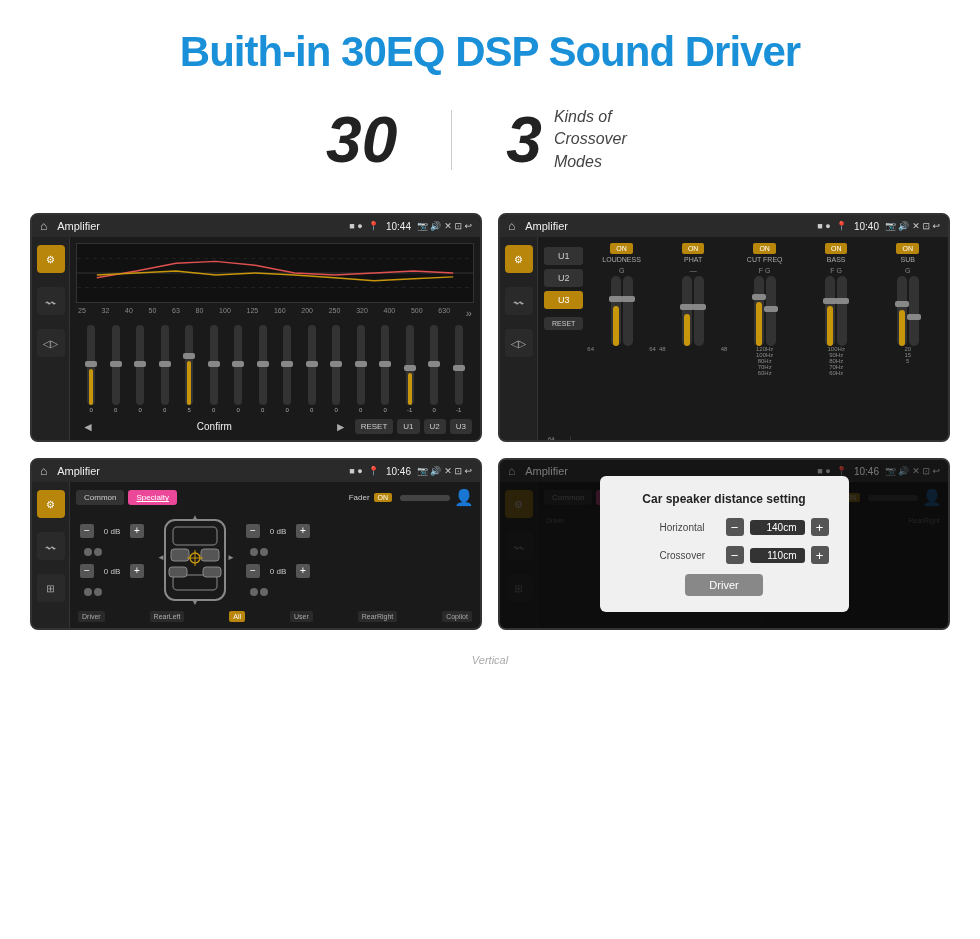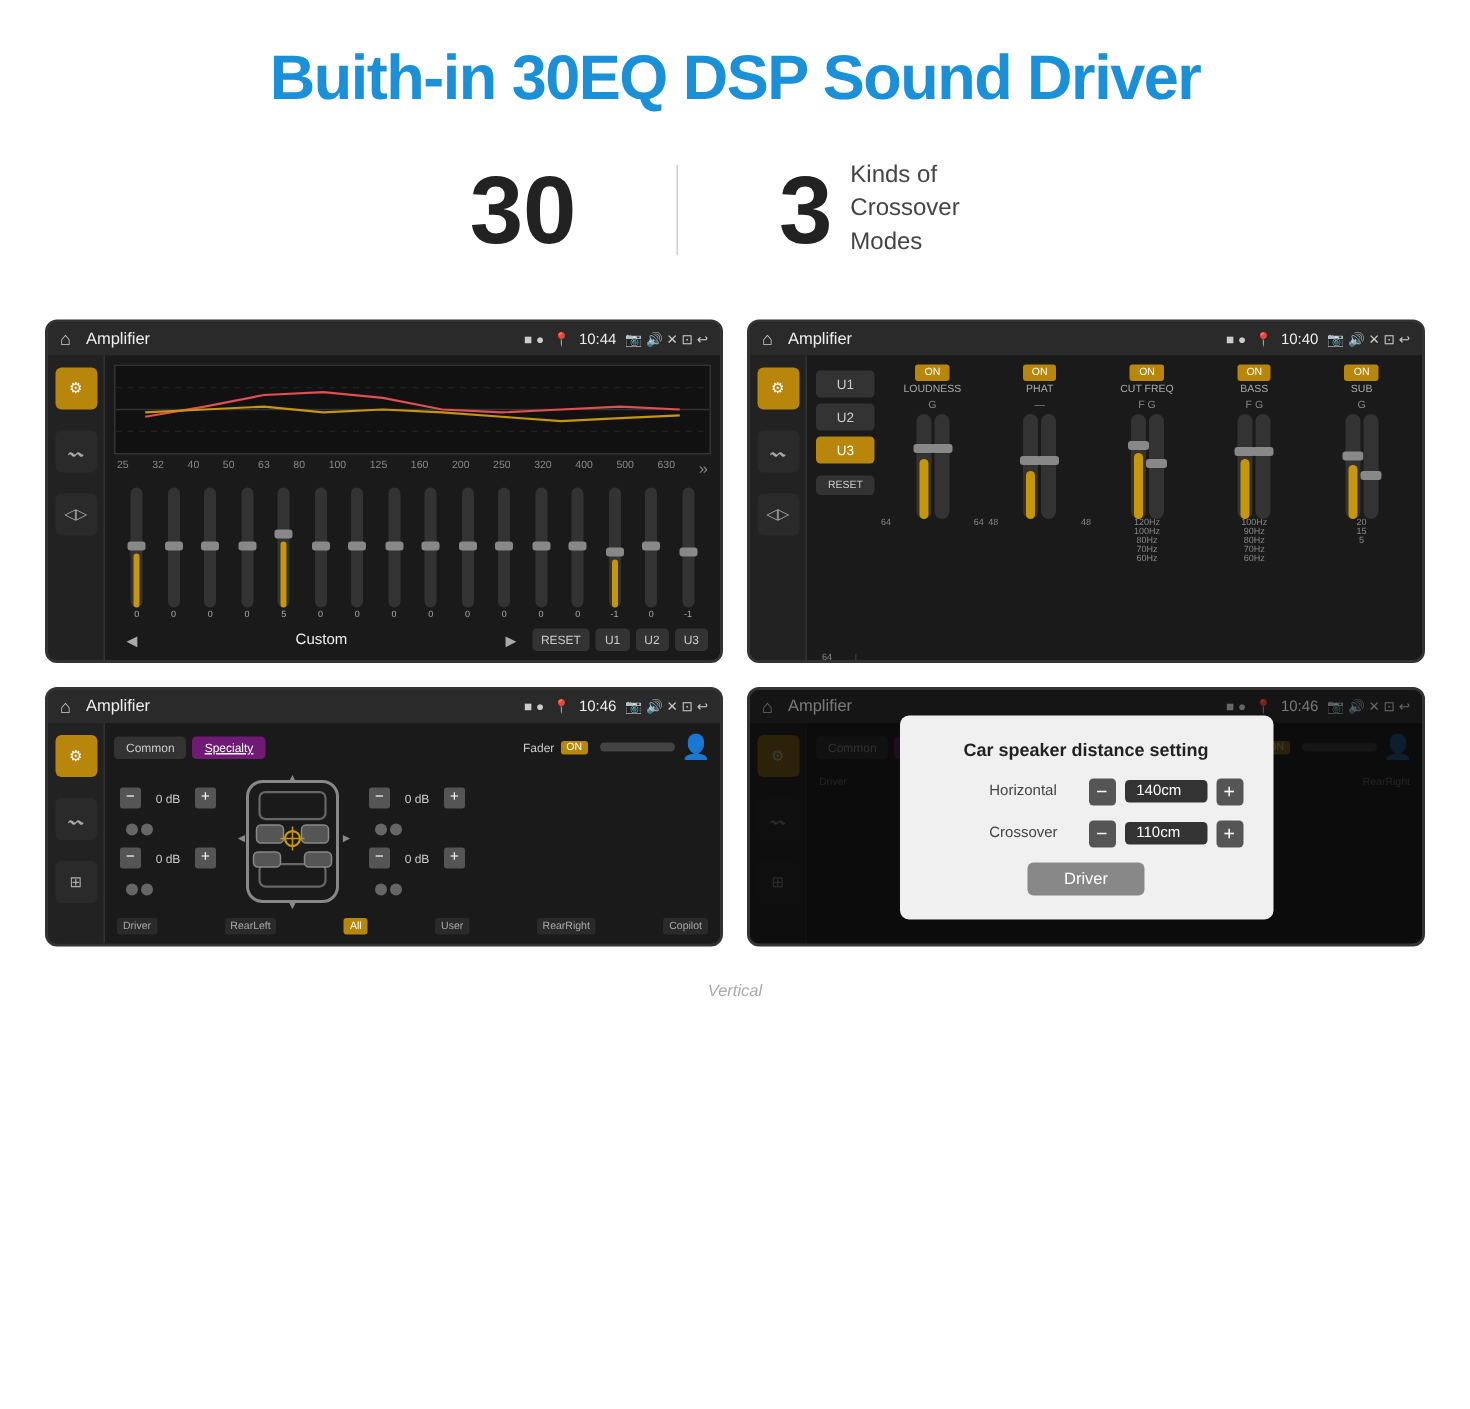--- a/index.html
+++ b/index.html
@@ -16,22 +16,23 @@
       font-size: 42px;
       font-weight: 900;
       color: #1a90d9;
       letter-spacing: -1px;
     }
 
     .stats-row {
       display: flex;
       justify-content: center;
       align-items: center;
-      gap: 17px;
+      gap: 4px;
       padding: 10px 0 30px;
+      font-style: italic;
     }
 
     .stat-item {
       display: flex;
       align-items: center;
       gap: 12px;
       padding: 0 50px;
     }
 
     .stat-number {
@@ -318,21 +319,21 @@
     .sp-btn {
       background: #333;
       color: #ccc;
       font-size: 8px;
       padding: 3px 8px;
       border-radius: 3px;
       cursor: pointer;
     }
 
     .sp-btn.active {
-      background: #701a75;
+      background: #ec4899;
       color: #fff;
       text-decoration: underline;
     }
 
     .fader-label {
       margin-left: auto;
       font-size: 8px;
       color: #ccc;
     }
 
@@ -472,21 +473,21 @@
       line-height: 1;
     }
 
     .dialog-value {
       background: #333;
       color: #fff;
       font-size: 10px;
       padding: 2px 8px;
       border-radius: 3px;
       min-width: 55px;
-      text-align: left;
+      text-align: right;
     }
 
     .dialog-confirm {
       background: #888;
       color: #fff;
       font-size: 11px;
       padding: 5px 24px;
       border-radius: 4px;
       cursor: pointer;
       display: block;
@@ -693,21 +694,21 @@
           <div class="eq-slider-col">
             <div class="eq-slider-track">
               <div class="eq-slider-thumb" style="top:40px"></div>
             </div>
             <div class="eq-value">-1</div>
           </div>
         </div>
 
         <div class="eq-bottom-bar">
           <span class="nav-btn">◄</span>
-          <span class="preset-name">Custom</span>
+          <span class="preset-name">Confirm</span>
           <span class="nav-btn">►</span>
           <span class="eq-btn">RESET</span>
           <span class="eq-btn">U1</span>
           <span class="eq-btn">U2</span>
           <span class="eq-btn">U3</span>
         </div>
       </div>
     </div>
   </div>
 

